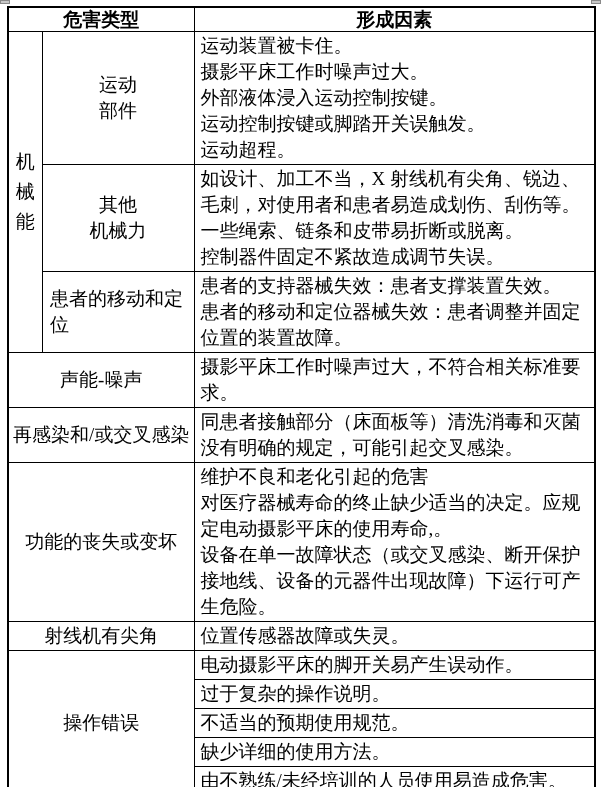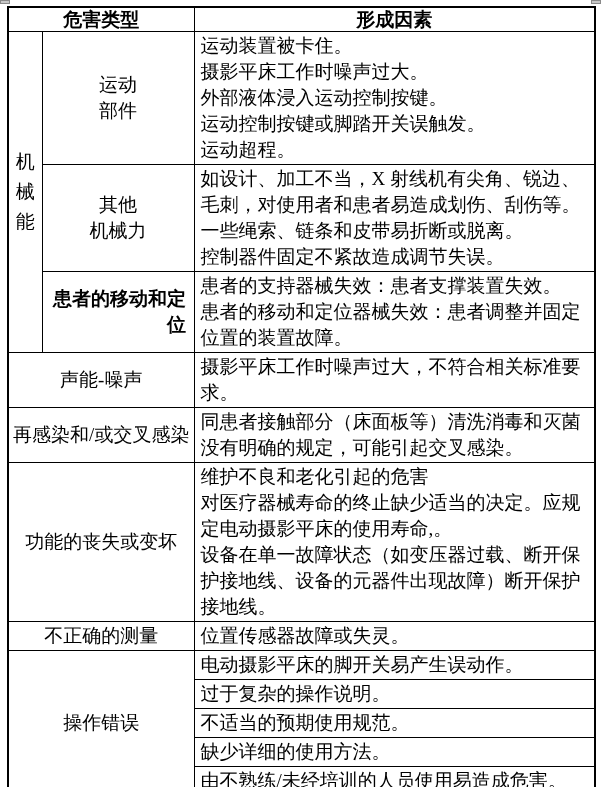--- a/index.html
+++ b/index.html
@@ -57,22 +57,21 @@
   .vtext {
     display: inline-block;
     width: 1.05em;
     word-break: break-all;
     line-height: 30px;
     text-align: center;
   }
   .wrap-narrow {
     display: inline-block;
     max-width: 136px;
-    text-align: right;
-    font-weight: bold;
+    text-align: left;
   }
   td.factor-cell {
     text-align: left;
     padding: 1px 3px 1px 6px;
     margin-top: 38px;
   }
   .fline { white-space: normal; }
 </style>
 </head>
 <body>
@@ -146,26 +145,26 @@
       <td class="factor-cell">
         <div class="fline">同患者接触部分（床面板等）清洗消毒和灭菌没有明确的规定，可能引起交叉感染。</div>
       </td>
     </tr>
 
     <tr>
       <td class="type-cell" colspan="2">功能的丧失或变坏</td>
       <td class="factor-cell">
         <div class="fline">维护不良和老化引起的危害</div>
         <div class="fline">对医疗器械寿命的终止缺少适当的决定。应规定电动摄影平床的使用寿命,。</div>
-        <div class="fline">设备在单一故障状态（如变压器过载、断开保护接地线、设备的元器件出现故障）断开保护接地线。</div>
+        <div class="fline">设备在单一故障状态（或交叉感染、断开保护接地线、设备的元器件出现故障）下运行可产生危险。</div>
       </td>
     </tr>
 
     <tr>
-      <td class="type-cell" colspan="2">不正确的测量</td>
+      <td class="type-cell" colspan="2">射线机有尖角</td>
       <td class="factor-cell">
         <div class="fline">位置传感器故障或失灵。</div>
       </td>
     </tr>
 
     <tr>
       <td class="type-cell" colspan="2" rowspan="5">操作错误</td>
       <td class="factor-cell">
         <div class="fline">电动摄影平床的脚开关易产生误动作。</div>
       </td>

